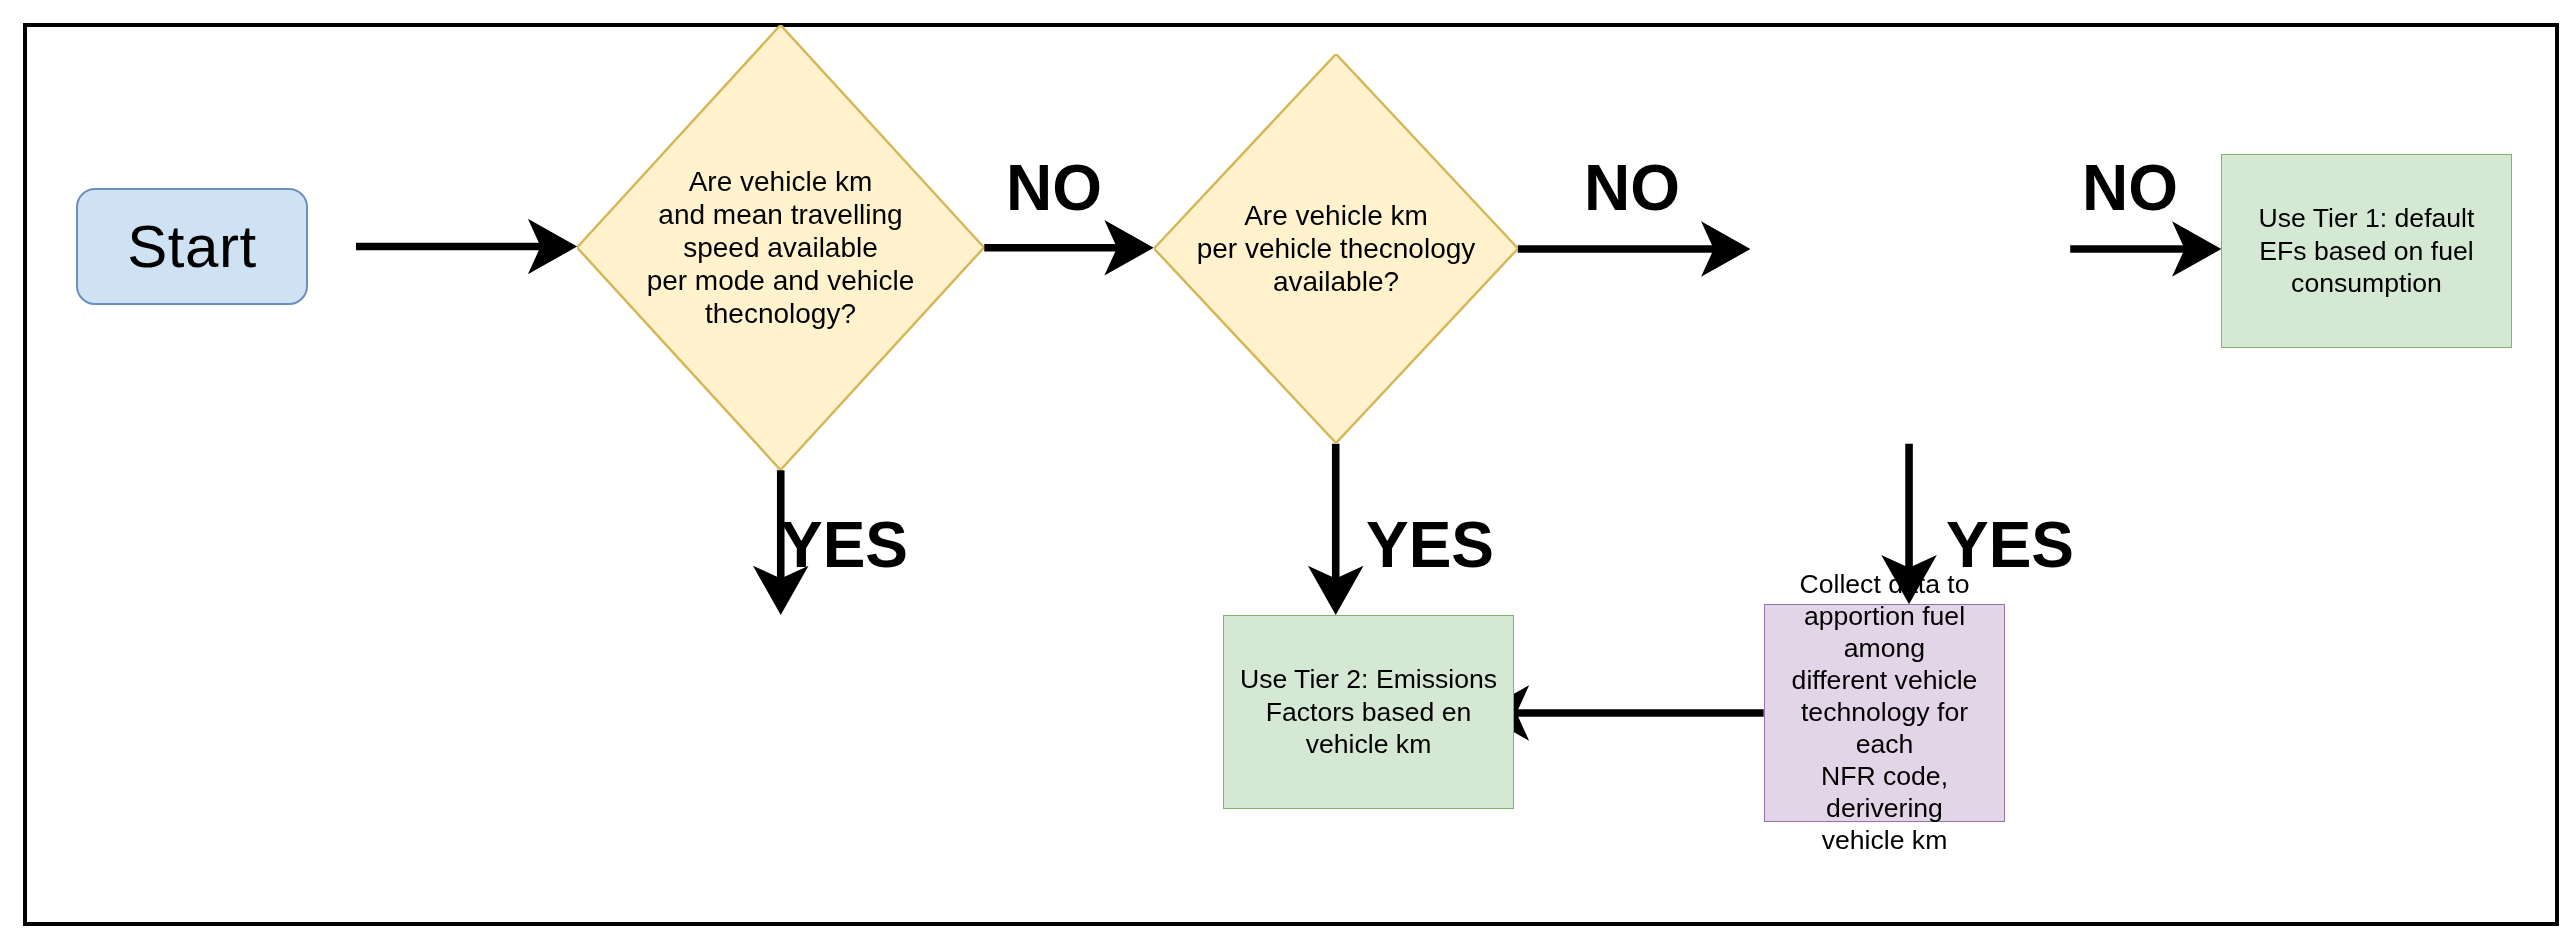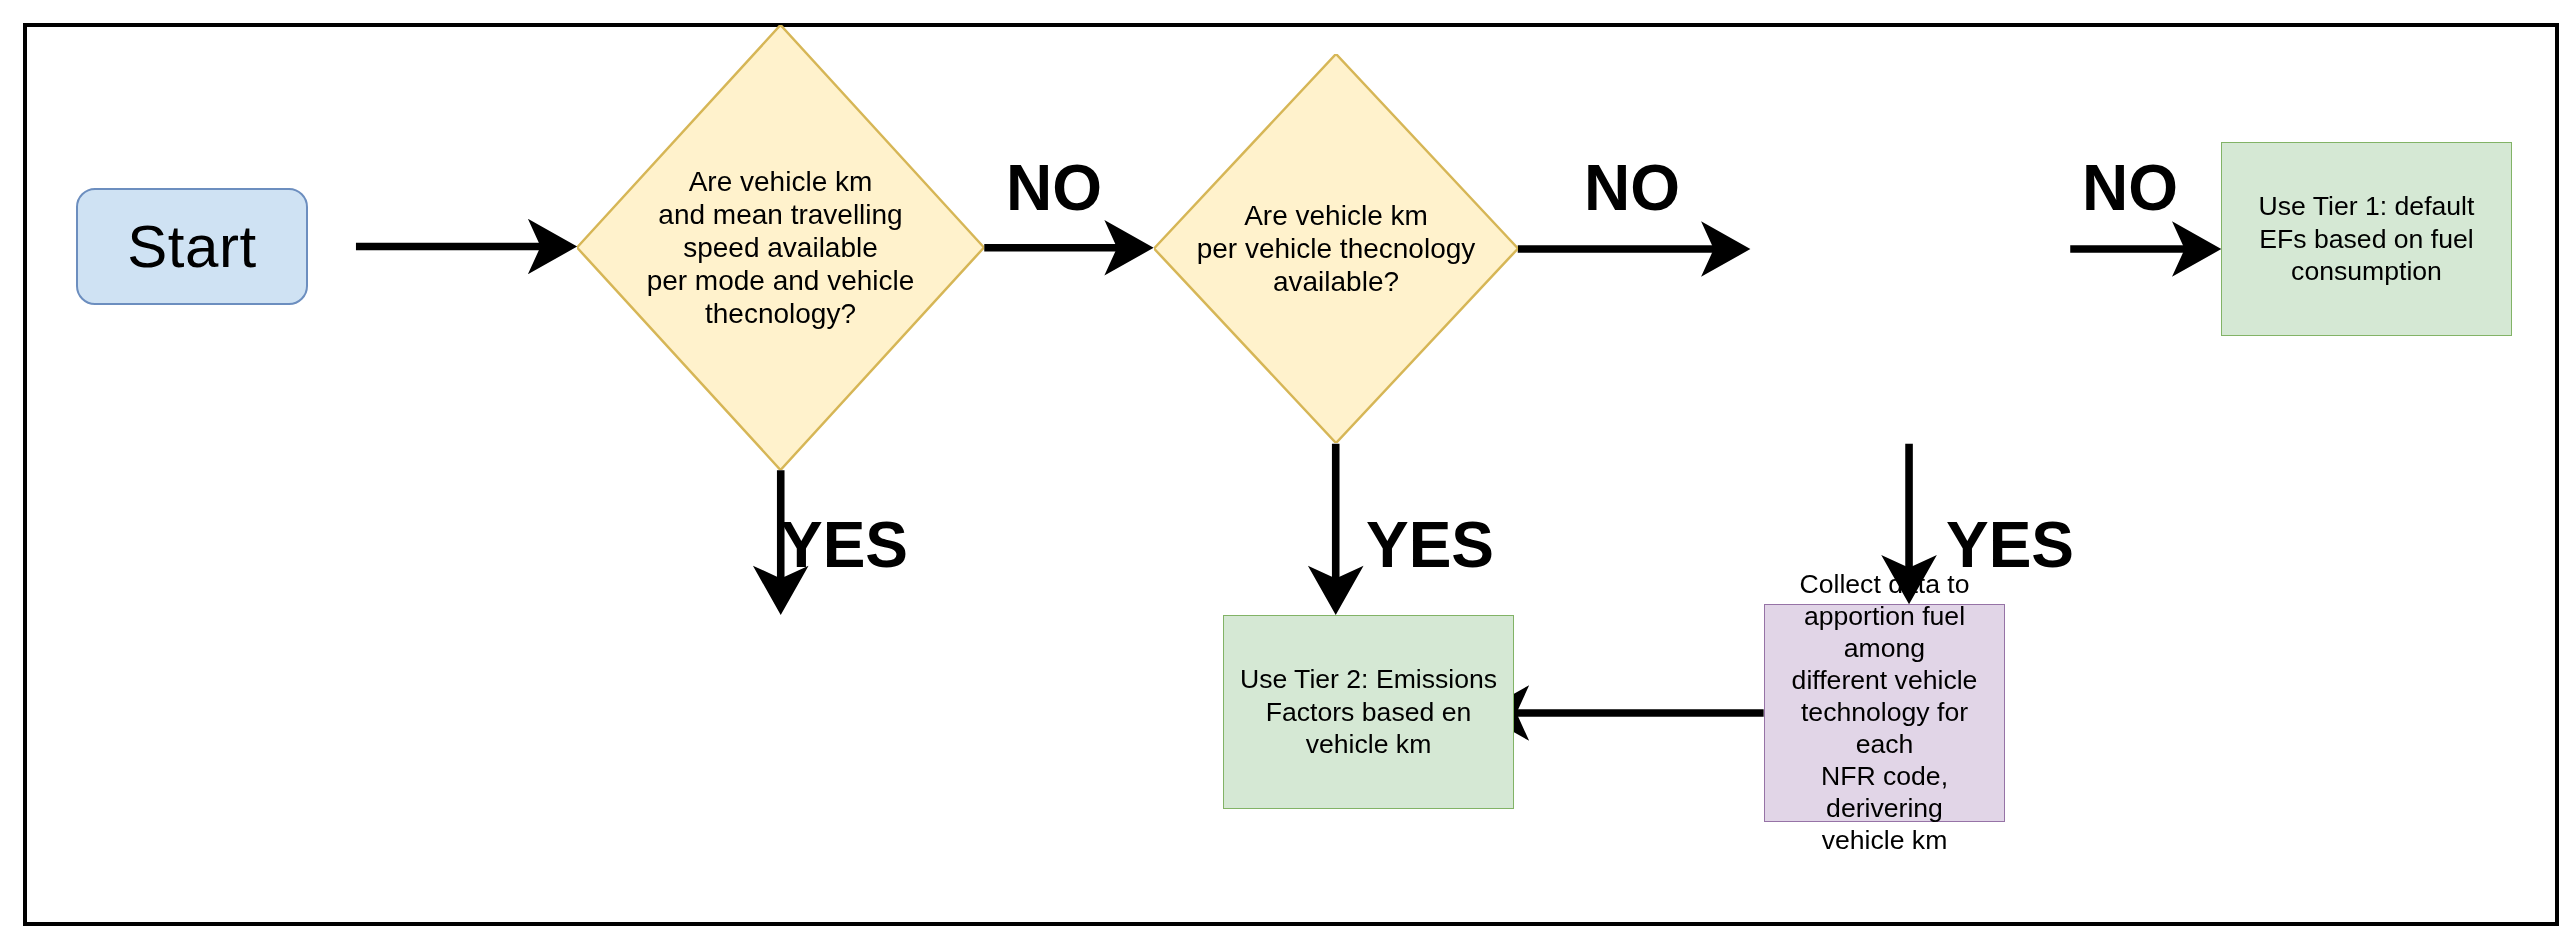--- a/index.html
+++ b/index.html
@@ -148,21 +148,21 @@
   <div class="node diamond" style="left:1154px; top:54px; width:364px; height:389px;">
     <svg class="diamond-shape" viewBox="0 0 100 100" preserveAspectRatio="none">
       <polygon points="50,0 100,50 50,100 0,50"></polygon>
     </svg>
     <div class="node-label">Are vehicle km
 per vehicle thecnology
 available?</div>
   </div>
 
 
-  <div class="node rect-green" style="left:2221px; top:142px; width:291px; height:194px;">
+  <div class="node rect-green" style="left:2221px; top:154px; width:291px; height:194px;">
     <div class="node-label">Use Tier 1: default
 EFs based on fuel
 consumption</div>
   </div>
 
 
   <div class="node rect-green" style="left:1223px; top:615px; width:291px; height:194px;">
     <div class="node-label">Use Tier 2: Emissions
 Factors based en
 vehicle km</div>

